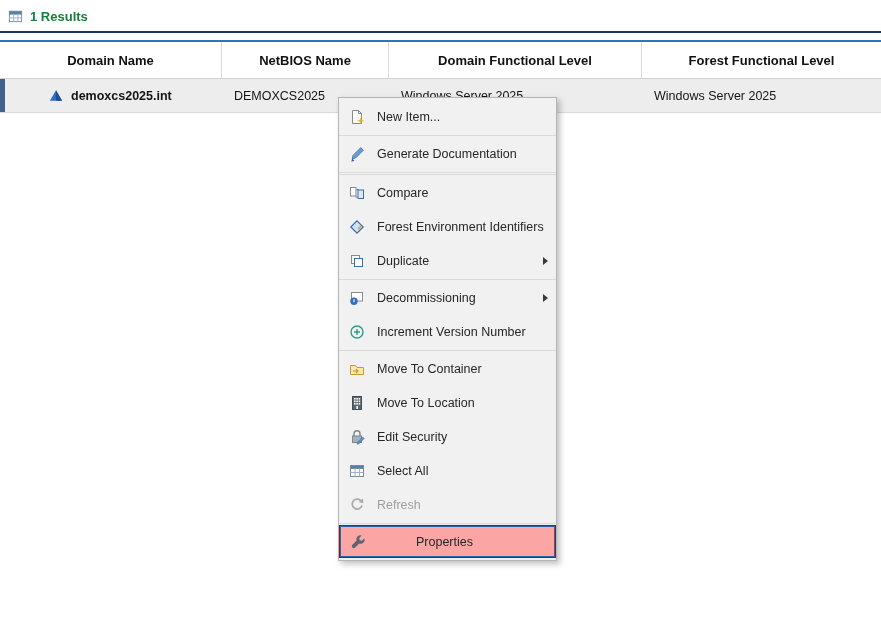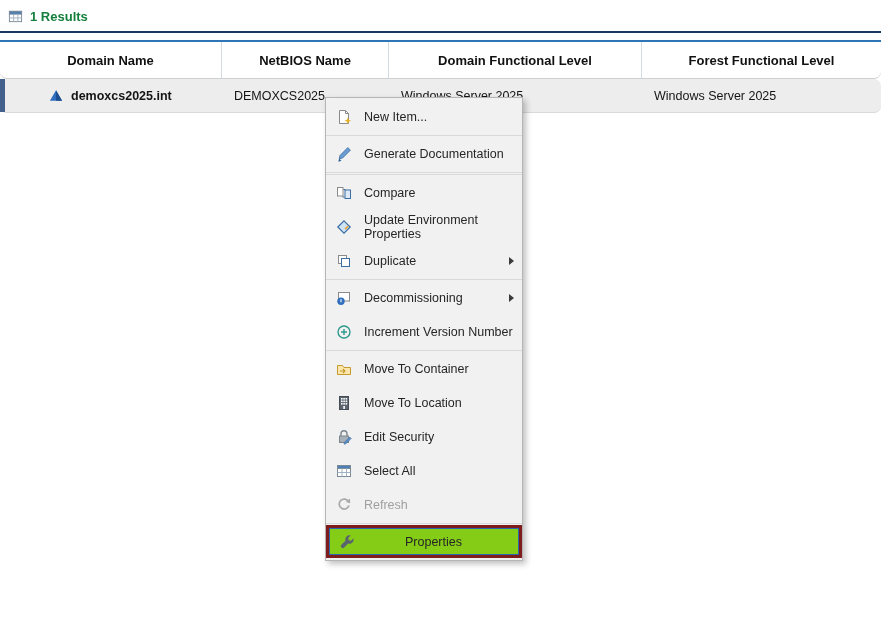--- a/index.html
+++ b/index.html
@@ -25,21 +25,20 @@
 
   
   .results-table {
     margin-top: 7px;
     border-top: 2px solid #2e75b6;
     width: 881px;
   }
   .thead, .trow {
     display: grid;
     grid-template-columns: 222px 167px 253px 239px;
-    border-radius: 7px;
   }
   .thead { background: #ffffff; border-bottom: 1px solid #cfcfcf; }
   .th {
     height: 36px;
     display: flex;
     align-items: center;
     justify-content: center;
     font-size: 13px;
     font-weight: bold;
     color: #111111;
@@ -66,23 +65,23 @@
     color: #141414;
     padding-left: 12px;
     overflow: hidden;
     white-space: nowrap;
   }
   .td.first { gap: 7px; font-weight: bold; padding-left: 12px; margin-left: 36px; }
 
   
   .context-menu {
     position: absolute;
-    left: 325px;
+    left: 338px;
     top: 97px;
-    width: 198px;
+    width: 219px;
     background: #f1f1f1;
     border: 1px solid #b5b5b5;
     box-shadow: 3px 3px 6px rgba(0,0,0,0.25);
     padding: 2px 0;
     z-index: 10;
   }
   .menu-item {
     height: 34px;
     display: flex;
     align-items: center;
@@ -100,22 +99,22 @@
   .menu-item.disabled .mi-label { color: #9f9f9f; }
   .menu-sep { height: 1px; background: #dadada; margin: 1px 0; }
   .submenu-arrow {
     margin-left: auto;
     width: 0; height: 0;
     border-top: 4px solid transparent;
     border-bottom: 4px solid transparent;
     border-left: 5px solid #3a3a3a;
   }
   .menu-item.highlighted {
-    background: #84cc16;
-    border: 3px solid #7f1d1d;
+    background: #fca5a5;
+    border: 1px solid #7f1d1d;
     box-shadow: inset 0 0 0 1px #2667ad;
     height: 33px;
     gap: 48px;
   }
 </style>
 </head>
 <body>
 
 <div class="app">
 
@@ -197,21 +196,21 @@
       <span class="mi-label">Compare</span>
     </div>
 
     <div class="menu-item">
       <span class="mi-icon">
         <svg width="16" height="16" viewBox="0 0 16 16">
           <polygon points="8,1.8 14.2,8 8,14.2 1.8,8" fill="#cfe3f5" stroke="#3a6ea5" stroke-width="1.2"></polygon>
           <path d="M8.5 9.5l3-3 1.2 1.2-3 3z" fill="#e8a33d"></path>
         </svg>
       </span>
-      <span class="mi-label">Update Environment Properties</span>
+      <span class="mi-label">Forest Environment Identifiers</span>
     </div>
 
     <div class="menu-item">
       <span class="mi-icon">
         <svg width="16" height="16" viewBox="0 0 16 16">
           <rect x="2.5" y="2.5" width="8" height="8" fill="#ffffff" stroke="#8a8a8a"></rect>
           <rect x="5.5" y="5.5" width="8" height="8" fill="#ffffff" stroke="#3a6ea5"></rect>
         </svg>
       </span>
       <span class="mi-label">Duplicate</span>

